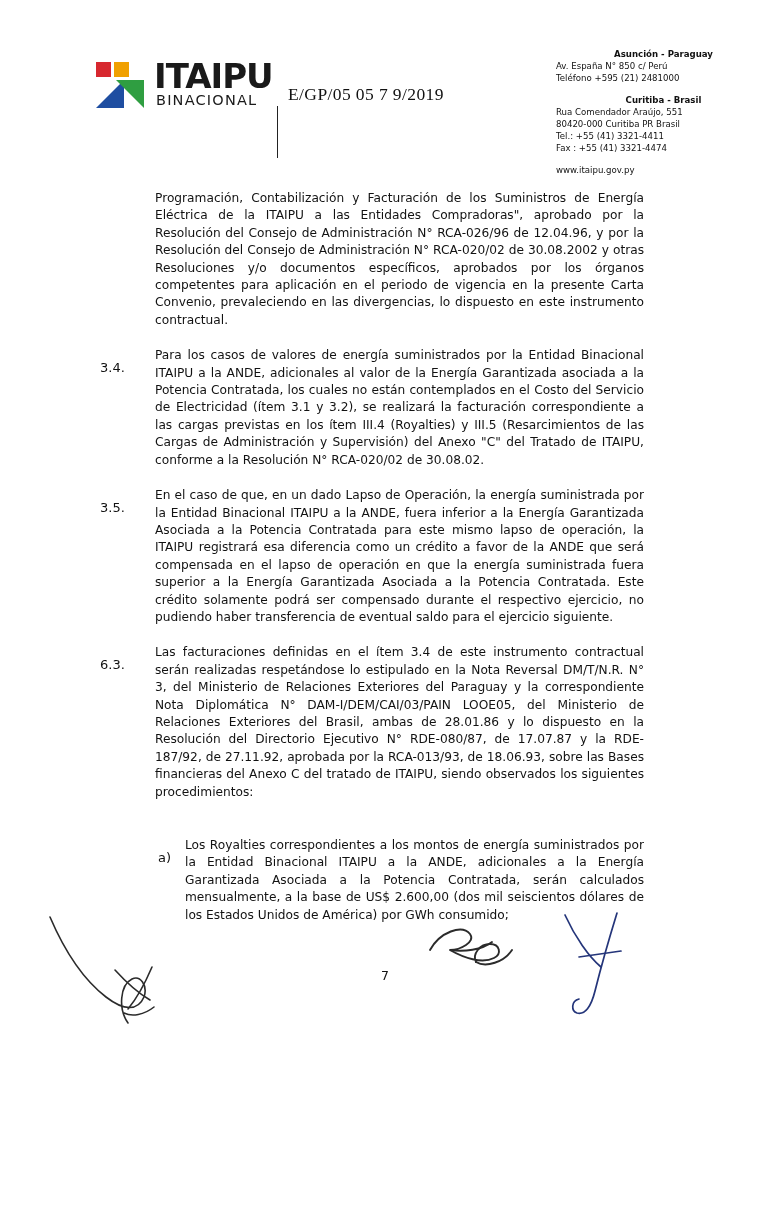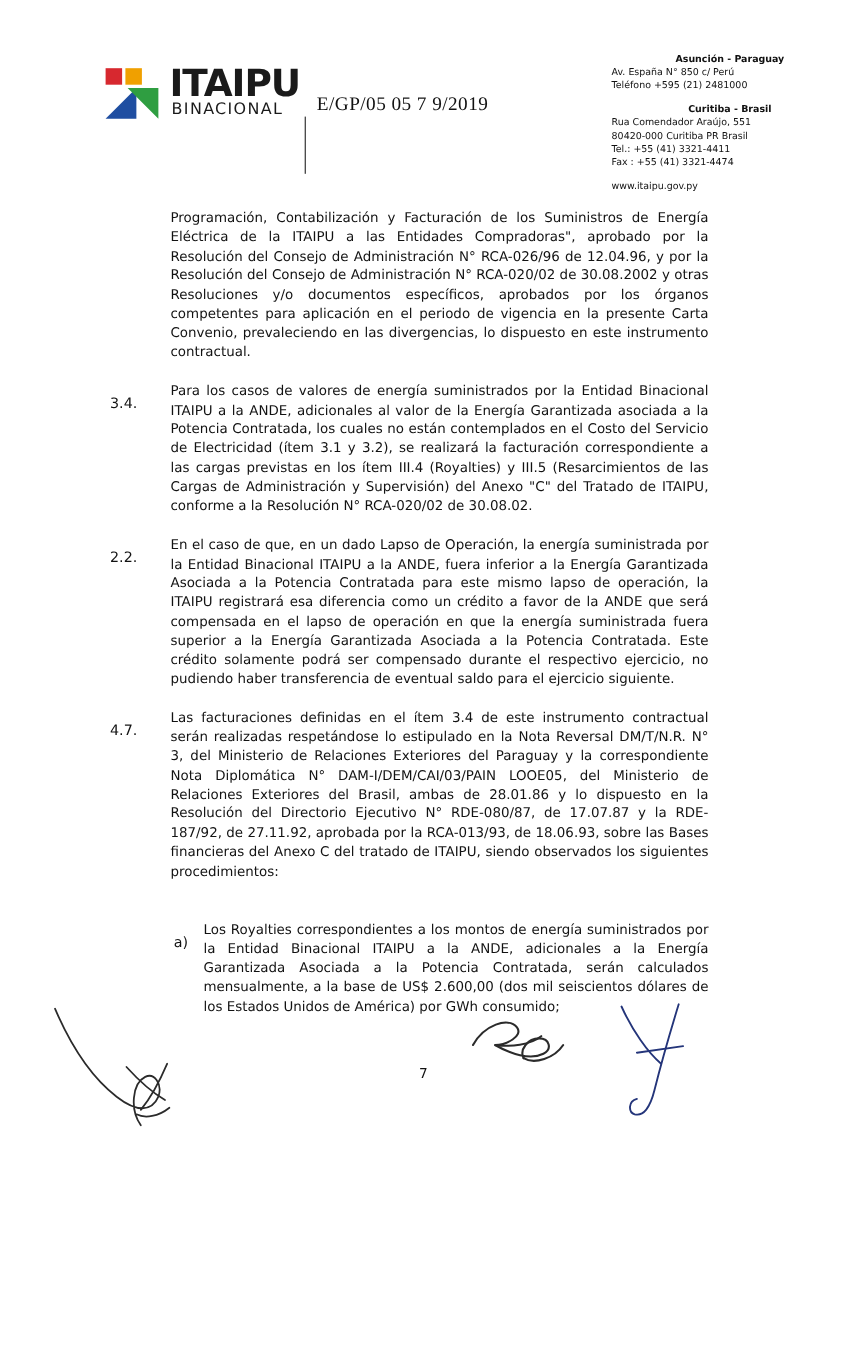--- a/index.html
+++ b/index.html
@@ -229,26 +229,26 @@
   <div class="content">
 
     <p class="para nonum">Programación, Contabilización y Facturación de los Suministros de Energía Eléctrica de la ITAIPU a las Entidades Compradoras", aprobado por la Resolución del Consejo de Administración N° RCA-026/96 de 12.04.96, y por la Resolución del Consejo de Administración N° RCA-020/02 de 30.08.2002 y otras Resoluciones y/o documentos específicos, aprobados por los órganos competentes para aplicación en el periodo de vigencia en la presente Carta Convenio, prevaleciendo en las divergencias, lo dispuesto en este instrumento contractual.</p>
 
     <p class="para">
       <span class="num">3.4.</span>
       <span>Para los casos de valores de energía suministrados por la Entidad Binacional ITAIPU a la ANDE, adicionales al valor de la Energía Garantizada asociada a la Potencia Contratada, los cuales no están contemplados en el Costo del Servicio de Electricidad (ítem 3.1 y 3.2), se realizará la facturación correspondiente a las cargas previstas en los ítem III.4 (Royalties) y III.5 (Resarcimientos de las Cargas de Administración y Supervisión) del Anexo "C" del Tratado de ITAIPU, conforme a la Resolución N° RCA-020/02 de 30.08.02.</span>
     </p>
 
     <p class="para">
-      <span class="num">2.2.</span>
+      <span class="num">3.5.</span>
       <span>En el caso de que, en un dado Lapso de Operación, la energía suministrada por la Entidad Binacional ITAIPU a la ANDE, fuera inferior a la Energía Garantizada Asociada a la Potencia Contratada para este mismo lapso de operación, la ITAIPU registrará esa diferencia como un crédito a favor de la ANDE que será compensada en el lapso de operación en que la energía suministrada fuera superior a la Energía Garantizada Asociada a la Potencia Contratada. Este crédito solamente podrá ser compensado durante el respectivo ejercicio, no pudiendo haber transferencia de eventual saldo para el ejercicio siguiente.</span>
     </p>
 
     <p class="para">
-      <span class="num">4.7.</span>
+      <span class="num">6.3.</span>
       <span>Las facturaciones definidas en el ítem 3.4 de este instrumento contractual serán realizadas respetándose lo estipulado en la Nota Reversal DM/T/N.R. N° 3, del Ministerio de Relaciones Exteriores del Paraguay y la correspondiente Nota Diplomática N° DAM-I/DEM/CAI/03/PAIN LOOE05, del Ministerio de Relaciones Exteriores del Brasil, ambas de 28.01.86 y lo dispuesto en la Resolución del Directorio Ejecutivo N° RDE-080/87, de 17.07.87 y la RDE-187/92, de 27.11.92, aprobada por la RCA-013/93, de 18.06.93, sobre las Bases financieras del Anexo C del tratado de ITAIPU, siendo observados los siguientes procedimientos:</span>
     </p>
 
     <div class="spacer-lg"></div>
 
     <p class="para sub">
       <span class="num">a)</span>
       <span>Los Royalties correspondientes a los montos de energía suministrados por la Entidad Binacional ITAIPU a la ANDE, adicionales a la Energía Garantizada Asociada a la Potencia Contratada, serán calculados mensualmente, a la base de US$ 2.600,00 (dos mil seiscientos dólares de los Estados Unidos de América) por GWh consumido;</span>
     </p>
   </div>

